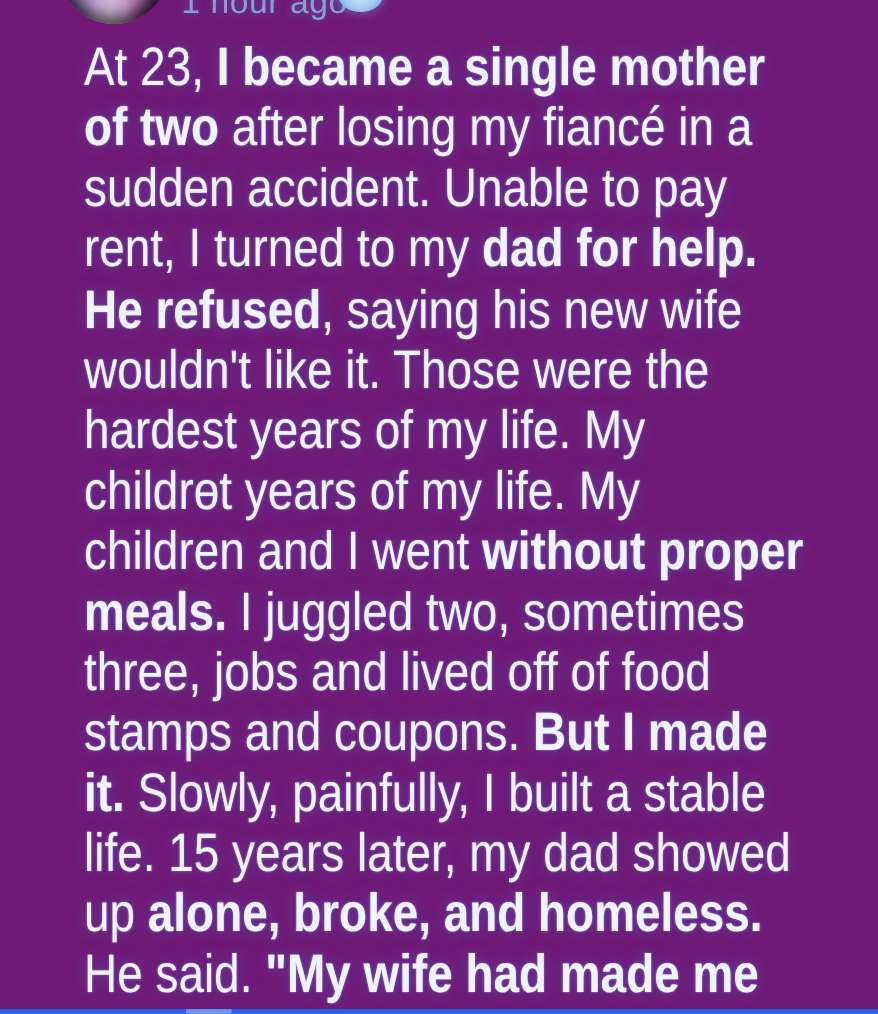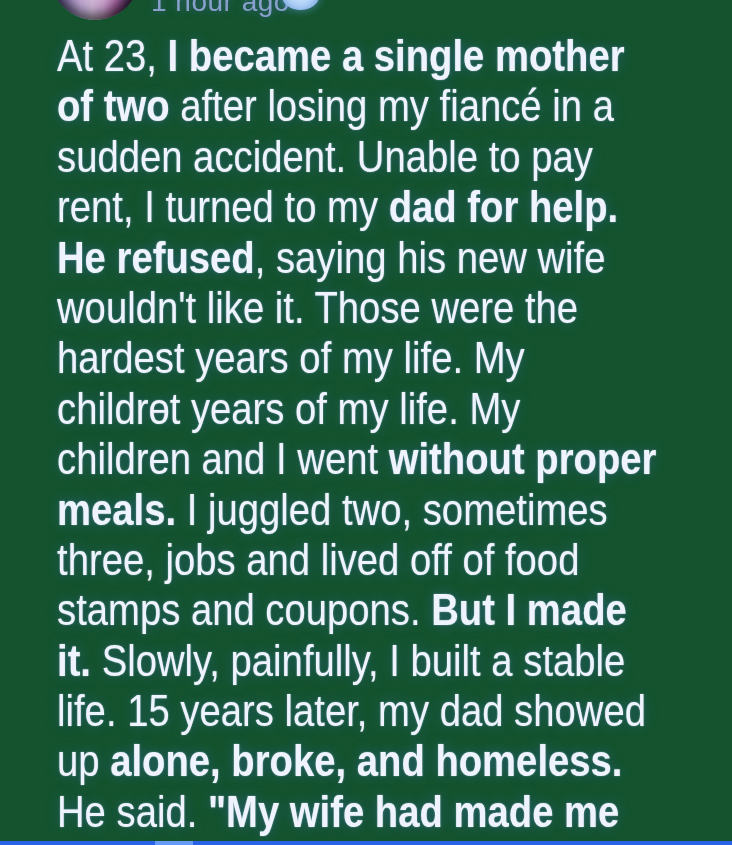--- a/index.html
+++ b/index.html
@@ -43,21 +43,21 @@
     left: 282px;
     top: -17px;
     width: 37px;
     height: 27px;
     border-radius: 50%;
     box-shadow: 0 0 9px rgba(110,170,255,0.6);
   }
   
   .post-body {
     position: absolute;
-    left: 57px;
+    left: 70px;
     top: 31px;
     right: 0;
   }
   .line {
     height: 50.4px;
     line-height: 50.4px;
     font-size: 45px;
     white-space: nowrap;
     transform: scaleX(0.85);
     transform-origin: 0 50%;
@@ -82,21 +82,21 @@
     left: 155px;
     top: 0;
     width: 38px;
     height: 100%;
     background: rgba(150,200,255,0.55);
   }
 </style>
 </head>
 <body>
 
-<div class="screen" style="background: #14532d;">
+<div class="screen" style="background: #701a75;">
 
   <div class="avatar"></div>
 
   <div class="timestamp" style="color: rgb(138, 160, 204);">1 hour ago</div>
 
   <div class="globe" style="background: radial-gradient(circle at 50% 35%, rgb(220, 239, 255) 0%, rgb(169, 204, 244) 55%, rgb(93, 143, 208) 100%);"></div>
 
   <div class="post-body" style="color: rgb(238, 243, 253);">
       <div class="line"><span class="seg">At 23, </span><span class="seg bold">I became a single mother</span></div>
       <div class="line"><span class="seg bold">of two</span><span class="seg"> after losing my fiancé in a</span></div>

